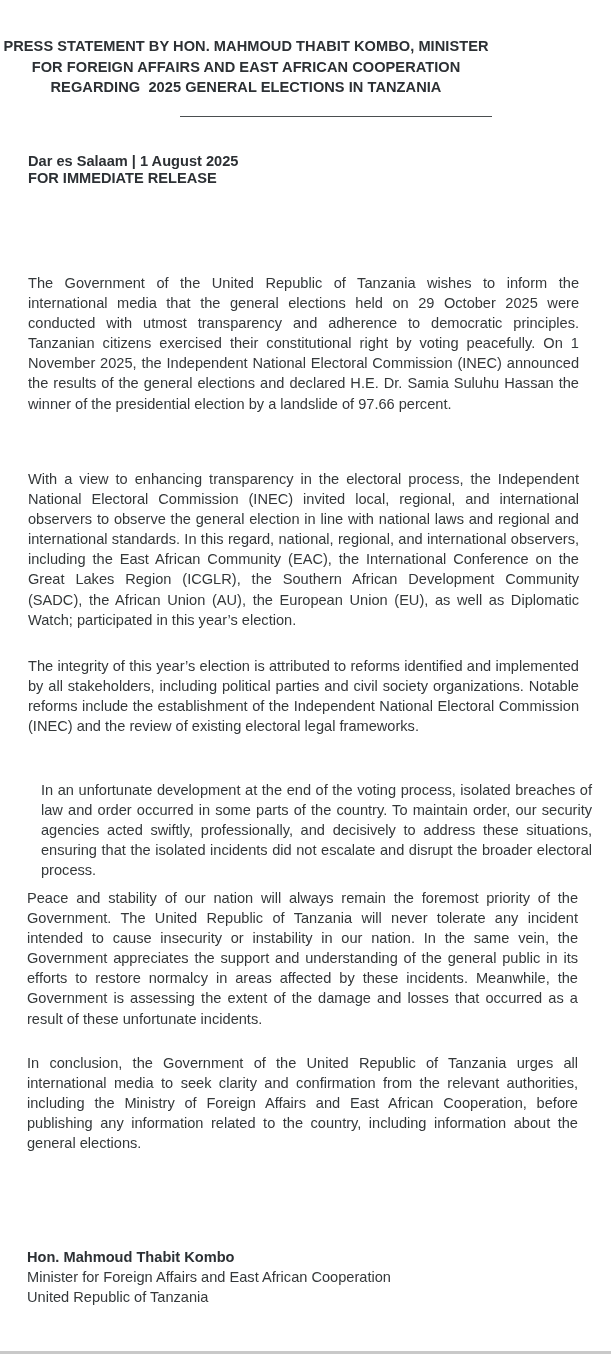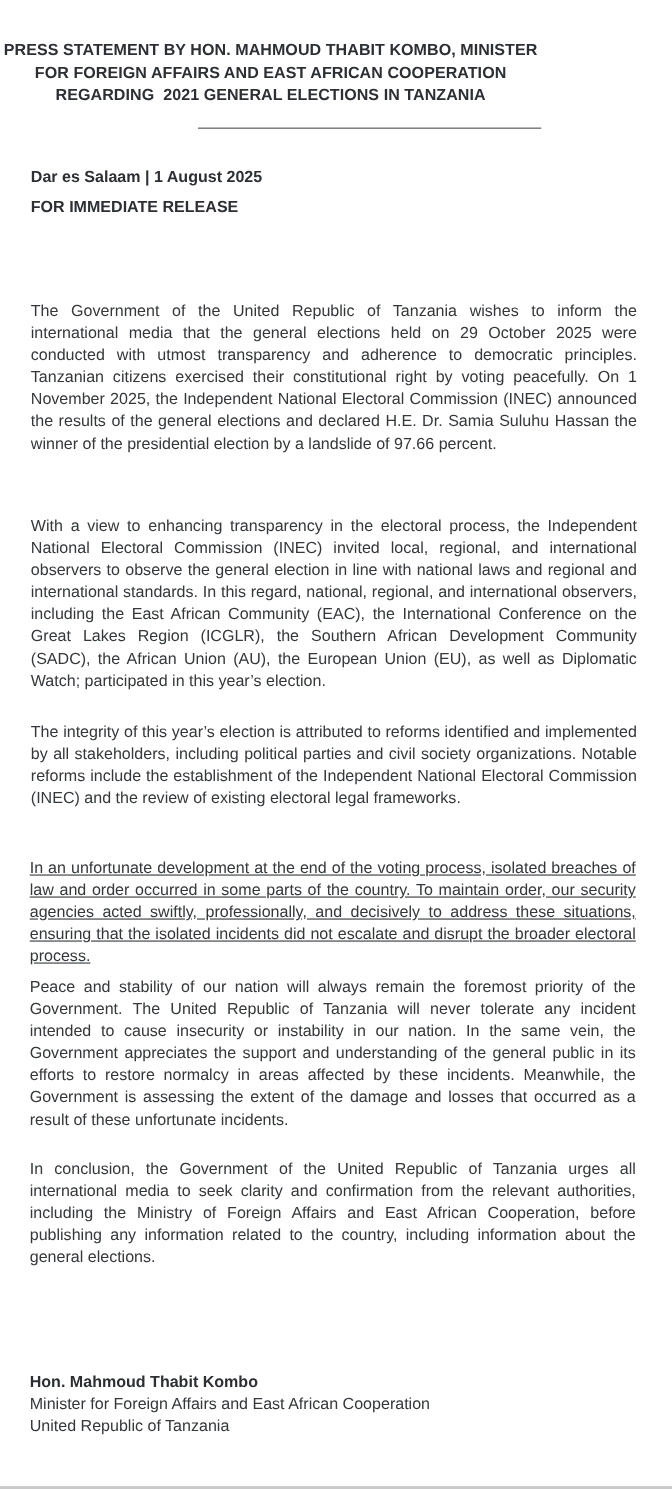--- a/index.html
+++ b/index.html
@@ -45,21 +45,21 @@
     }
     .meta {
       position: absolute;
       left: 28px;
       font-weight: bold;
       font-size: 14.6px;
       color: #2c3034;
       white-space: nowrap;
     }
     .meta.dateline { top: 153px; }
-    .meta.release { top: 181px; }
+    .meta.release { top: 170px; }
     .subhead {
       position: absolute;
       left: 28px;
       top: 219px;
       width: 540px;
       font-weight: bold;
       font-size: 14.6px;
       line-height: 21px;
       color: #2c3034;
     }
@@ -68,21 +68,21 @@
       left: 28px;
       width: 551px;
       font-size: 14.6px;
       line-height: 20.1px;
       text-align: justify;
       color: #34383a;
     }
     .para.p1 { top: 273px; }
     .para.p2 { top: 454px; margin-top: 15px; }
     .para.p3 { top: 656px; }
-    .para.p4 { top: 780px; left: 27px; text-decoration: underline; }
+    .para.p4 { top: 780px; left: 41px; }
     .para.p5 { top: 888px; left: 27px; }
     .para.p6 { top: 1053px; left: 27px; }
     .para.p7 { top: 1146px; left: 27px; }
     .sig {
       position: absolute;
       left: 27px;
       top: 1247px;
       font-size: 14.6px;
       line-height: 20px;
       color: #34383a;
@@ -99,21 +99,21 @@
     }
   </style>
 </head>
 <body>
 
 <div class="page">
 
   <div class="title">
     <div>PRESS STATEMENT BY HON. MAHMOUD THABIT KOMBO, MINISTER</div>
     <div>FOR FOREIGN AFFAIRS AND EAST AFRICAN COOPERATION</div>
-    <div>REGARDING  2021 GENERAL ELECTIONS IN TANZANIA</div>
+    <div>REGARDING  2025 GENERAL ELECTIONS IN TANZANIA</div>
   </div>
   <div class="title-rule"></div>
 
   <div class="meta dateline">Dar es Salaam | 1 August 2025</div>
   <div class="meta release">FOR IMMEDIATE RELEASE</div>
 
 
   <div class="para p1">The Government of the United Republic of Tanzania wishes to inform the international media that the general elections held on 29 October 2025 were conducted with utmost transparency and adherence to democratic principles. Tanzanian citizens exercised their constitutional right by voting peacefully. On 1 November 2025, the Independent National Electoral Commission (INEC) announced the results of the general elections and declared H.E. Dr. Samia Suluhu Hassan the winner of the presidential election by a landslide of 97.66 percent.</div>
   <div class="para p2">With a view to enhancing transparency in the electoral process, the Independent National Electoral Commission (INEC) invited local, regional, and international observers to observe the general election in line with national laws and regional and international standards. In this regard, national, regional, and international observers, including the East African Community (EAC), the International Conference on the Great Lakes Region (ICGLR), the Southern African Development Community (SADC), the African Union (AU), the European Union (EU), as well as Diplomatic Watch; participated in this year’s election.</div>
   <div class="para p3">The integrity of this year’s election is attributed to reforms identified and implemented by all stakeholders, including political parties and civil society organizations. Notable reforms include the establishment of the Independent National Electoral Commission (INEC) and the review of existing electoral legal frameworks.</div>

